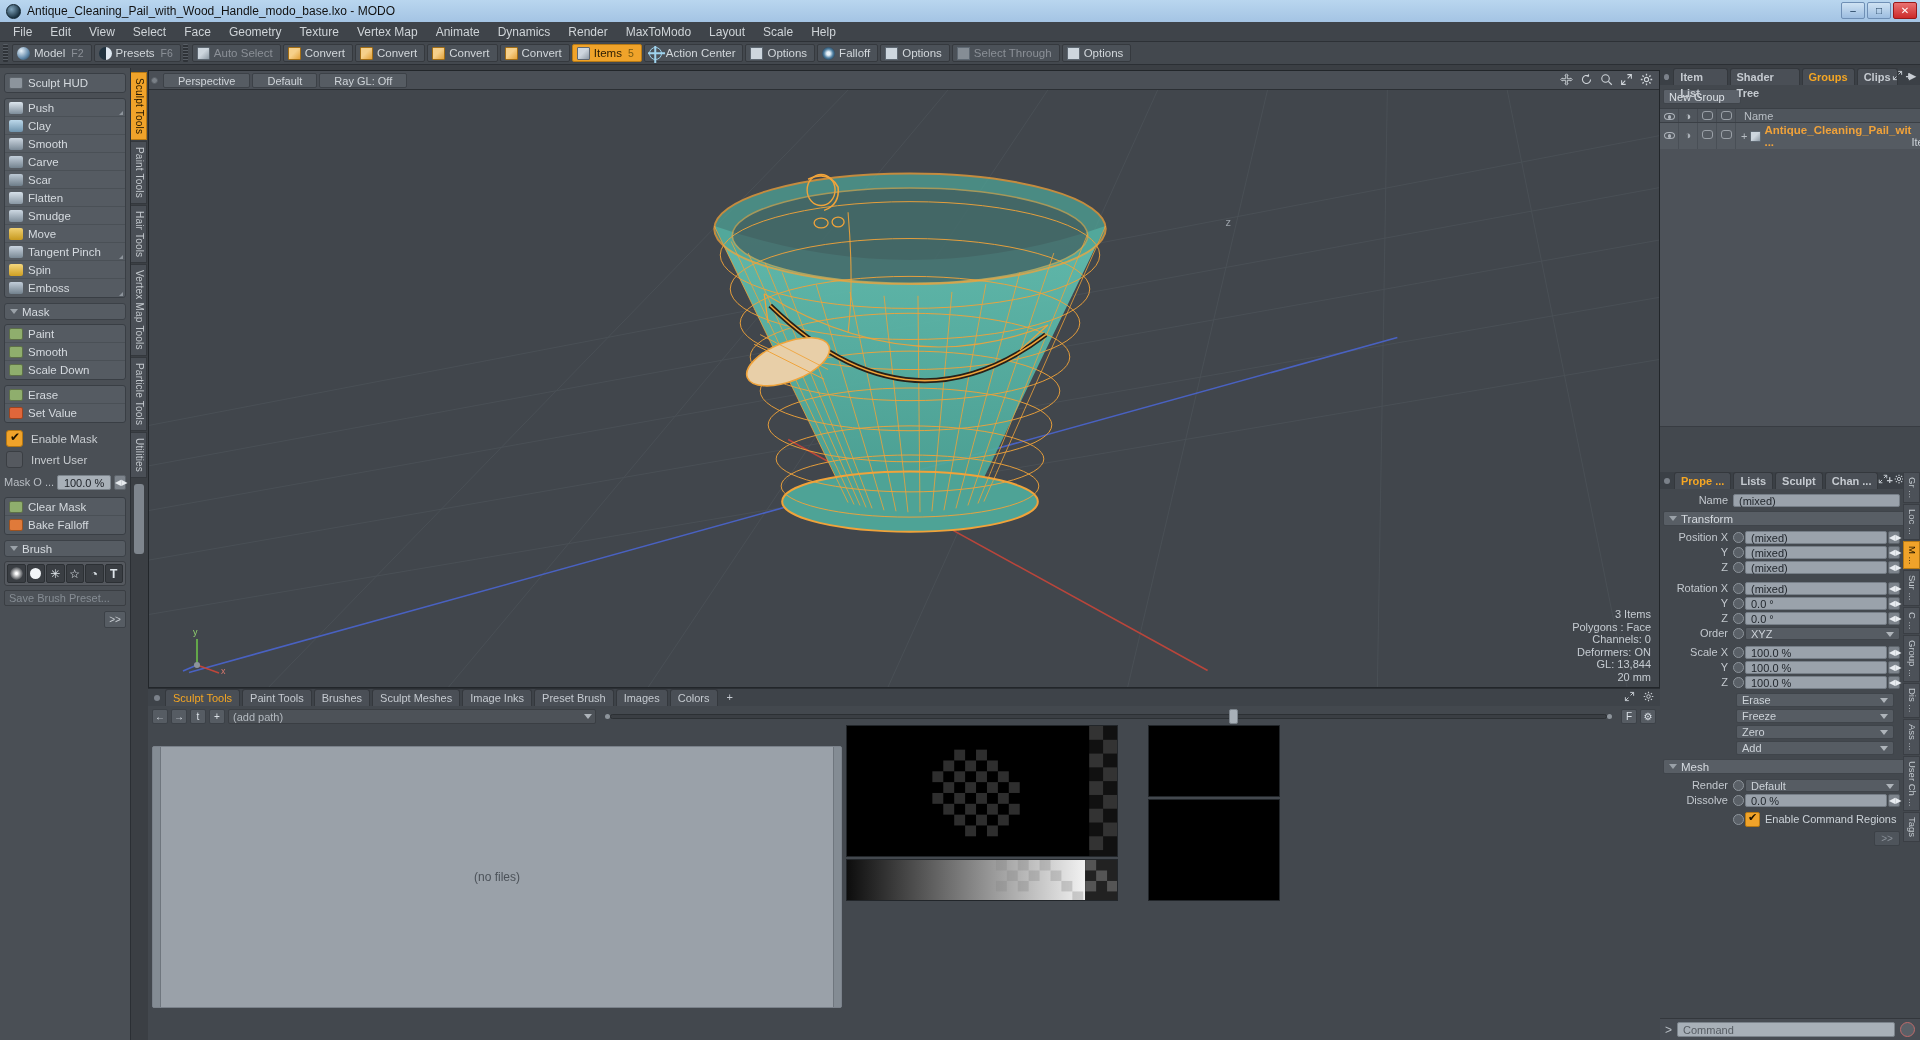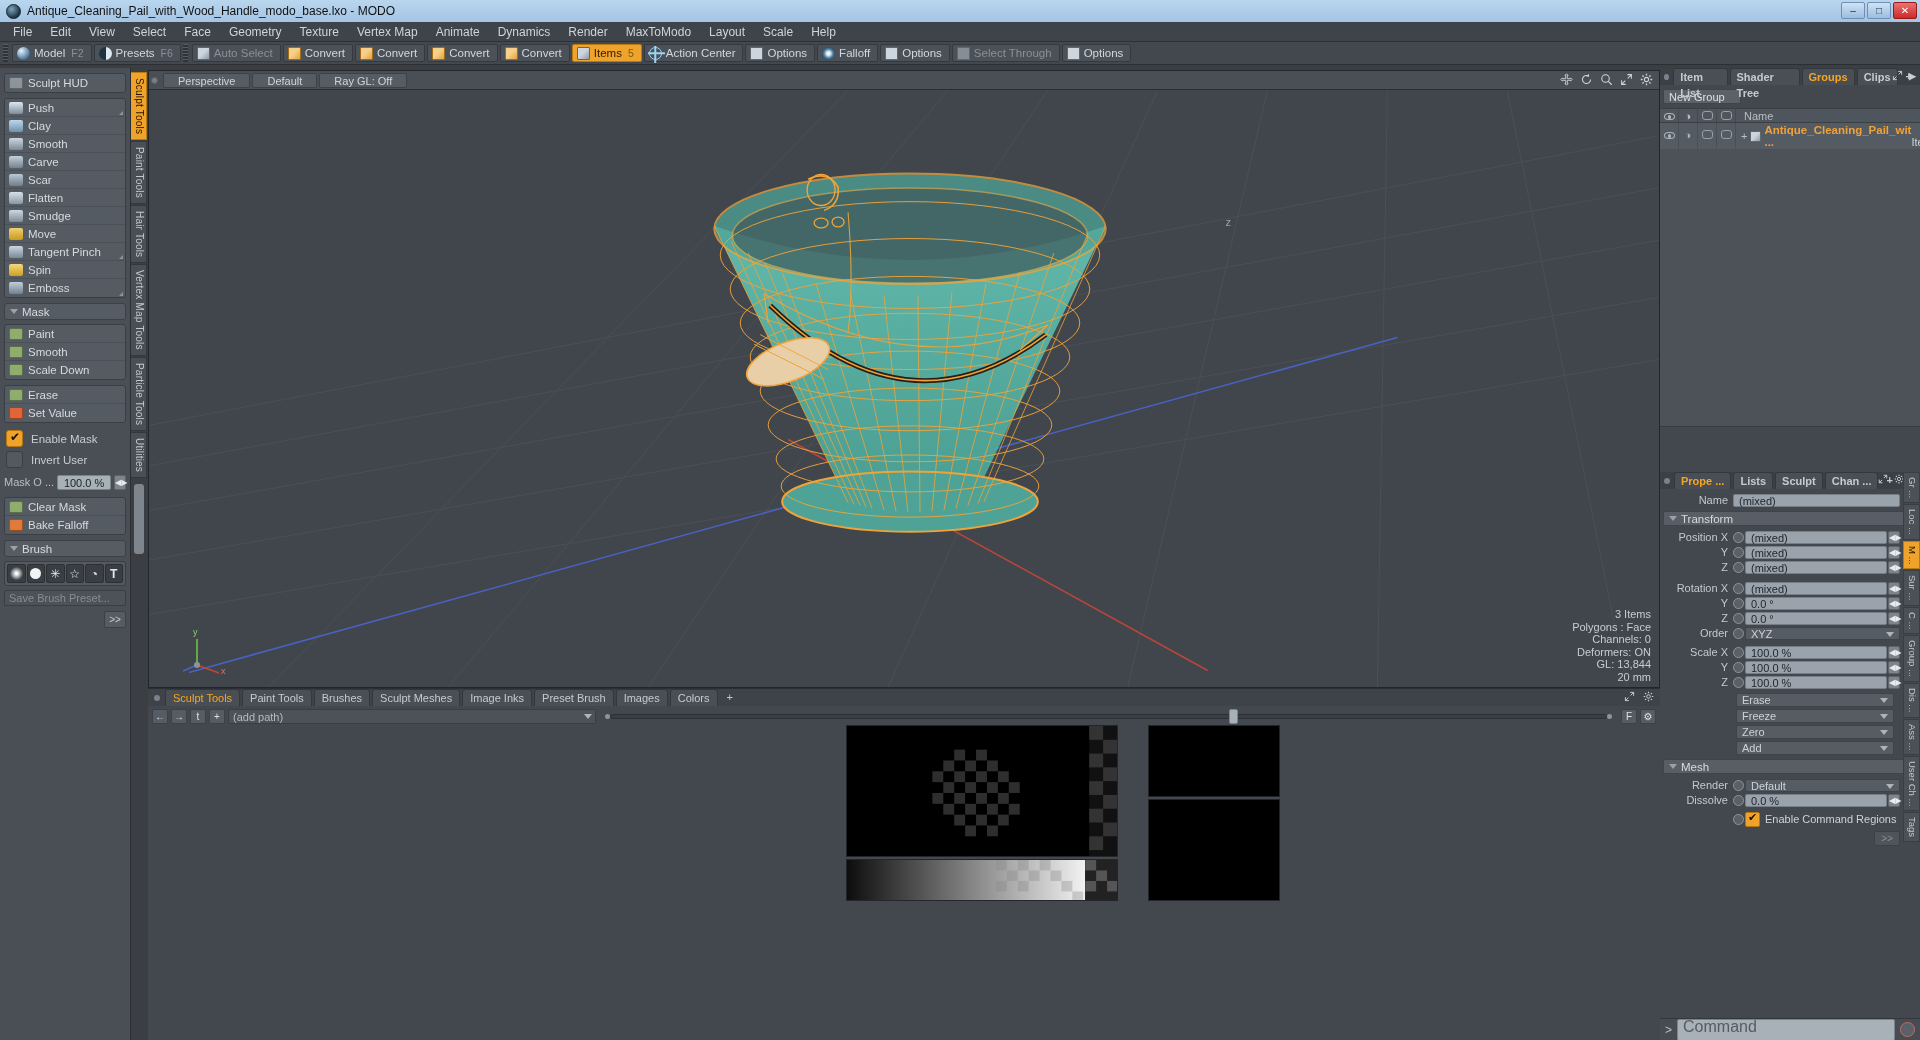--- a/index.html
+++ b/index.html
@@ -210,22 +210,22 @@
   .pdrop .cv { position:absolute; right:5px; top:4px; width:0;height:0;
       border-left:4px solid transparent;border-right:4px solid transparent;border-top:5px solid #aeb4ba;}
   .vstrip { position:absolute; right:0; top:404px; bottom:22px; width:17px; }
   .vstab { width:17px; writing-mode:vertical-rl; background:#4c5158; border:1px solid #3a3e44;
            color:#c2c8ce; font-size:9.5px; padding:4px 1px; margin-bottom:1px; text-align:center; }
   .vstab.active { background:#f0a32a; color:#241800; border-color:#b87a14; }
 
   .cmdbar { position:absolute; left:0; right:0; bottom:0; height:22px; background:#474c53;
             border-top:1px solid #33373c; display:flex; align-items:center; gap:5px; padding:0 5px; }
   .cmdbar .gt { color:#b9bfc5; font-size:12px; }
-  .cmdfield { flex:1; height:22px; background:#a8b0b8; border:1px solid #7b838b; border-radius:2px;
-              color:#565c63; font-size:16px; padding-left:5px; line-height:14px; }
+  .cmdfield { flex:1; height:15px; background:#a8b0b8; border:1px solid #7b838b; border-radius:2px;
+              color:#565c63; font-size:11px; padding-left:5px; line-height:14px; }
   .cmdcirc { width:15px;height:15px;border-radius:50%;border:1.5px solid #c06a6a; background:#5a6067; flex:none;}
 
   
   svg.fill { position:absolute; inset:0; width:100%; height:100%; }
 </style>
 </head>
 <body>
 
 <div class="app">
 
@@ -650,20 +650,25 @@
       <span class="slider">
         <span class="end"></span>
         <span class="track"></span>
         <span class="knob"></span>
         <span class="end"></span>
       </span>
       <span class="pbtn">F</span>
       <span class="pbtn">⚙</span>
     </div>
 
+    <div class="filearea">
+      <span class="lscroll"></span>
+      <span>(no files)</span>
+      <span class="rscroll"></span>
+    </div>
 
     <div class="previewA">
       <svg class="fill" viewBox="0 0 272 132" preserveAspectRatio="none">
         <rect width="272" height="132" fill="#000"></rect>
         <g fill="#2e2e2e">
           <rect x="108" y="24" width="11" height="11"></rect>
             <rect x="130" y="24" width="11" height="11"></rect>
           <rect x="119" y="35" width="11" height="11"></rect>
             <rect x="141" y="35" width="11" height="11"></rect>
           <rect x="97" y="35" width="11" height="11"></rect>

